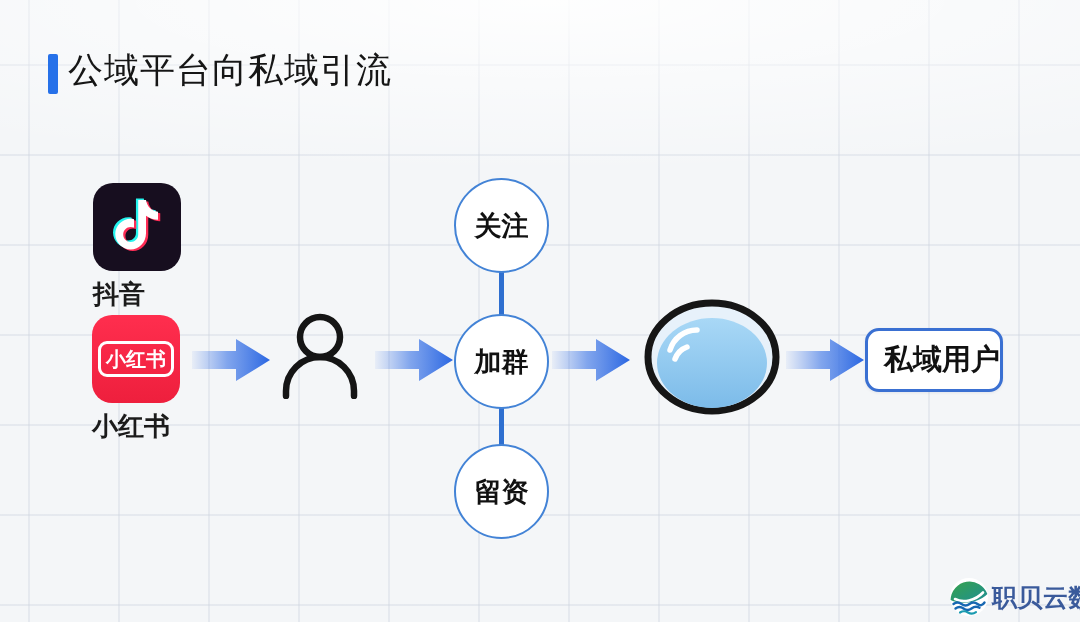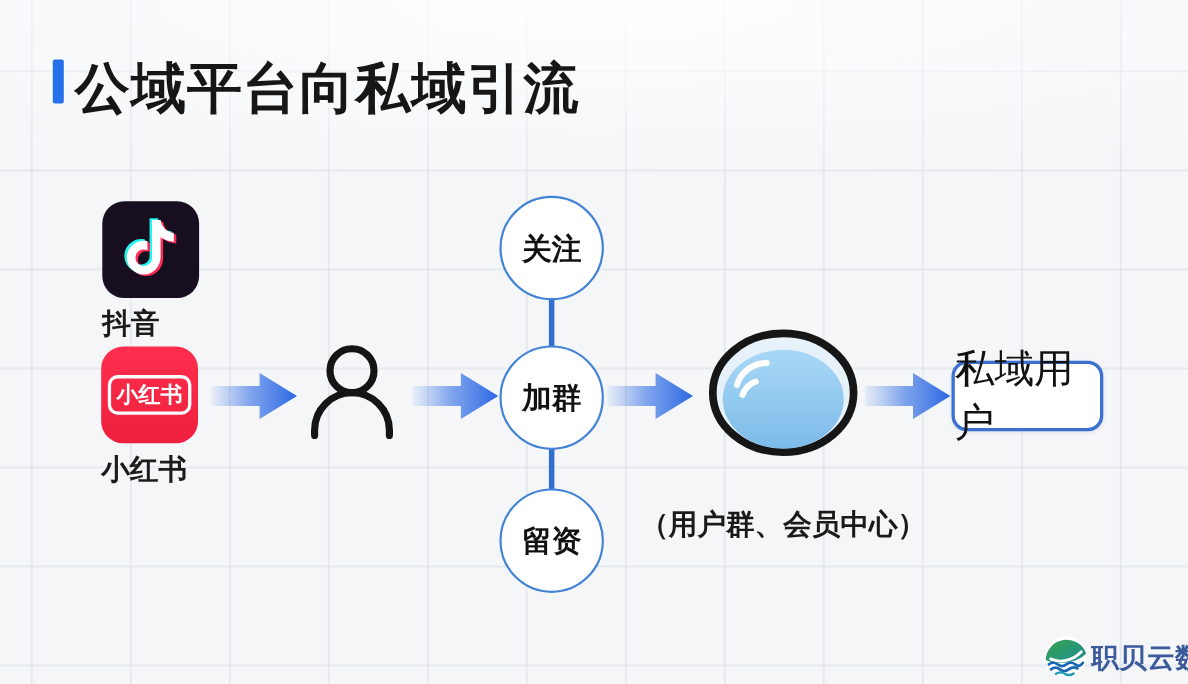--- a/index.html
+++ b/index.html
@@ -9,21 +9,21 @@
     background-color:#f4f6f8;
     background-image:
       radial-gradient(ellipse 120% 40% at 50% 0%, rgba(255,255,255,.9), rgba(255,255,255,0) 70%),
       linear-gradient(rgba(206,213,223,.38) 2px, transparent 2px),
       linear-gradient(90deg, rgba(206,213,223,.38) 2px, transparent 2px);
     background-size:100% 100%, 90px 90px, 90px 90px;
     background-position:0 0, 28px 64px, 28px 64px;
   }
   
   .title-bar{position:absolute;left:48px;top:54px;width:10px;height:40px;background:#2671e9;border-radius:2px;}
-  .page-title{position:absolute;left:68px;top:47px;margin:0;font-size:50px;font-weight:700;color:#161616;letter-spacing:1px;}
+  .page-title{position:absolute;left:68px;top:47px;margin:0;font-size:35px;font-weight:400;color:#161616;letter-spacing:1px;}
   
   .app{position:absolute;width:88px;text-align:left;}
   .app-douyin{left:93px;top:183px;}
   .app-xhs{left:92px;top:315px;}
   .app-weibo{left:92px;top:447px;}
   .app-icon{width:88px;height:88px;border-radius:20px;display:flex;align-items:center;justify-content:center;box-sizing:border-box;}
   .douyin-bg{background:#170e1f;}
   .xhs-bg{background:linear-gradient(180deg,#ff2e4e,#ee1f3d);}
   .weibo-bg{background:#ffffff;box-shadow:0 0 0 1px rgba(20,30,60,.05), 0 3px 8px rgba(20,30,60,.08);}
   .xhs-frame{border:3px solid #fff;border-radius:9px;padding:3px 5px;color:#fff;font-size:20px;font-weight:700;white-space:nowrap;line-height:1.2;}
@@ -43,21 +43,21 @@
   .connector{position:absolute;left:499px;width:5px;background:#2e6fd0;}
   .conn1{top:271px;height:45px;}
   .conn2{top:407px;height:39px;}
   
   .pool-svg{position:absolute;left:640px;top:296px;width:144px;height:122px;}
   .pool-title{position:absolute;left:712px;top:424px;transform:translateX(-50%);font-size:28px;font-weight:700;color:#141414;white-space:nowrap;}
   .pool-sub{position:absolute;left:712px;top:459px;transform:translateX(-50%);font-size:26px;font-weight:600;color:#1a1a1a;white-space:nowrap;}
   
   .result-box{position:absolute;left:865px;top:328px;width:138px;height:64px;background:#fff;
       border:3px solid #3a70d2;border-radius:14px;box-sizing:border-box;
-      display:flex;align-items:center;justify-content:flex-start;font-size:36px;font-weight:400;color:#111;
+      display:flex;align-items:center;justify-content:flex-end;font-size:29px;font-weight:700;color:#111;
       box-shadow:0 1px 3px rgba(20,40,90,.08);}
   
   .brand{position:absolute;left:949px;top:577px;display:flex;align-items:center;}
   .brand-logo{width:40px;height:40px;}
   .brand-text{margin-left:3px;font-size:25px;font-weight:700;color:#3a5a9b;letter-spacing:.5px;white-space:nowrap;}
 </style>
 </head>
 <body>
 
 <div class="stage">
@@ -127,21 +127,20 @@
       <linearGradient id="poolGrad" x1="0" y1="0" x2="0" y2="1">
         <stop offset="0" stop-color="#a9d8f6"></stop>
         <stop offset="1" stop-color="#7cbbe9"></stop>
       </linearGradient>
     </defs>
     <ellipse cx="72" cy="61" rx="64" ry="54" fill="#e7f1fa" stroke="#161616" stroke-width="7"></ellipse>
     <ellipse cx="72" cy="67" rx="55" ry="45" fill="url(#poolGrad)"></ellipse>
     <path d="M30 54 A 28 28 0 0 1 57 34" fill="none" stroke="#ffffff" stroke-width="5.5" stroke-linecap="round"></path>
     <path d="M35 63 A 20 20 0 0 1 47 51" fill="none" stroke="#ffffff" stroke-width="5.5" stroke-linecap="round"></path>
   </svg>
-  <span class="pool-sub">（用户群、会员中心）</span>
 
   <svg class="arrow arrow4" viewBox="0 0 78 46">
     <polygon points="0,14 44,14 44,2 78,23 44,44 44,32 0,32" fill="url(#arrowGrad)"></polygon>
   </svg>
 
   <div class="result-box">
     <span>私域用户</span>
   </div>
 
   <div class="brand">

